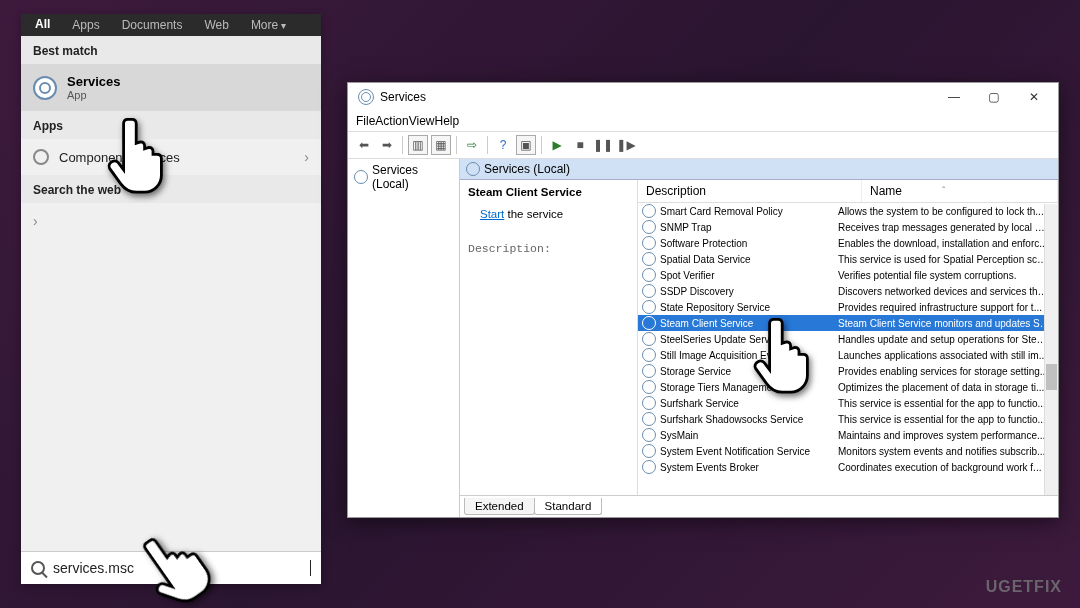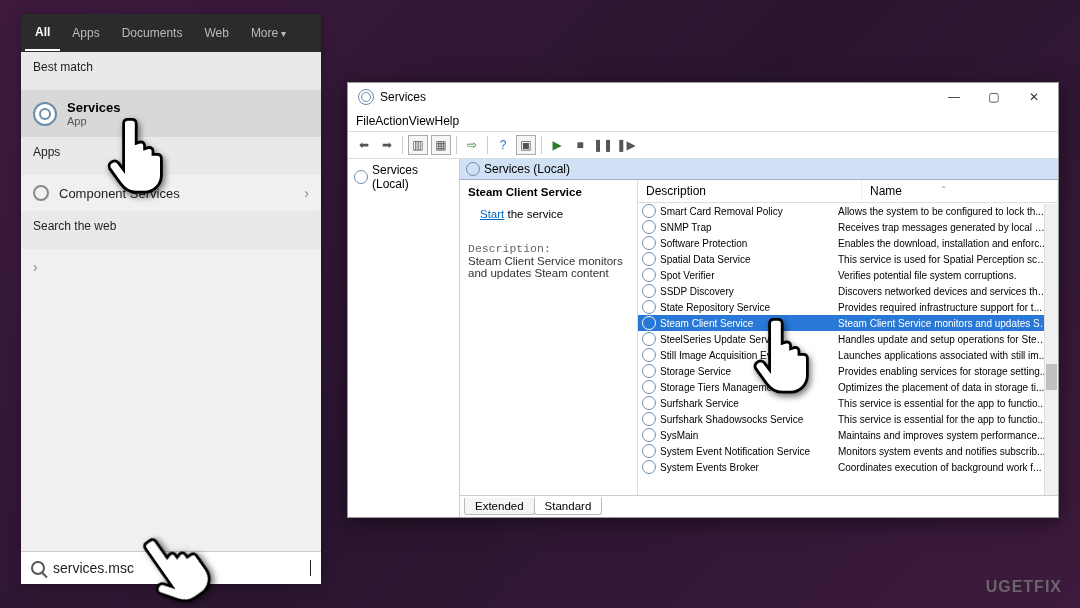--- a/index.html
+++ b/index.html
@@ -1,24 +1,24 @@
 <!DOCTYPE html>
 <html><head>
 <meta charset="utf-8">
 <style>
 * { margin:0; padding:0; box-sizing:border-box; font-family:"Segoe UI",Arial,sans-serif; }
 body { width:1080px; height:608px; background:linear-gradient(135deg,#3d1a3d,#2a1530,#3d1a3d); position:relative; overflow:hidden; }
 
 
 .start { position:absolute; left:21px; top:14px; width:300px; height:570px; background:#f0f0f0; box-shadow:0 2px 8px rgba(0,0,0,.3); display:flex; flex-direction:column; }
-.tabs { background:#2b2b2b; display:flex; align-items:center; height:38px; padding:0 4px; gap:2px; }
+.tabs { background:#2b2b2b; display:flex; align-items:center; height:22px; padding:0 4px; gap:2px; }
 .tab { color:#bbb; font-size:12px; padding:10px 10px; cursor:pointer; }
 .tab.active { color:#fff; font-weight:600; border-bottom:2px solid #fff; }
 .tab.more::after { content:" ▾"; font-size:10px; }
-.section-h { font-size:12px; font-weight:400; padding:8px 12px 16px; color:#222; background:#e9e9e9; }
+.section-h { font-size:12px; font-weight:700; padding:8px 12px 6px; color:#222; background:#e9e9e9; }
 .best { background:#d8d8d8; padding:10px 12px; display:flex; align-items:center; gap:10px; }
 .gear { width:24px; height:24px; border:2px solid #6a8daf; border-radius:50%; position:relative; flex-shrink:0; background:#fff; }
 .gear::before { content:""; position:absolute; inset:4px; border:2px solid #6a8daf; border-radius:50%; }
 .best-txt .t { font-size:13px; font-weight:600; }
 .best-txt .s { font-size:11px; color:#555; }
 .row { display:flex; align-items:center; justify-content:space-between; padding:10px 12px; font-size:13px; color:#222; }
 .row .l { display:flex; align-items:center; gap:10px; }
 .chev { color:#888; font-size:14px; }
 .srow .q { color:#222; }
 .srow .hint { color:#888; font-size:12px; }
@@ -163,21 +163,20 @@
     <div class="main">
       <div class="mhead">
         <div class="gearS"></div>
         <span>Services (Local)</span>
       </div>
       <div class="split">
         <div class="detail">
           <div class="name">Steam Client Service</div>
           <div><a href="#">Start</a><span> the service</span></div>
           <div class="dl">Description:</div>
-          <div class="dd">Steam Client Service monitors and updates Steam content</div>
         </div>
         <div class="list">
           <div class="cols">
             <div class="col desc">Description</div>
             <div class="col name"><span>Name</span><span class="sort">ˆ</span></div>
           </div>
           <div class="rows" id="rows">
               <div class="svc">
                 <div class="ic"></div>
                 <div class="n">Smart Card Removal Policy</div>

